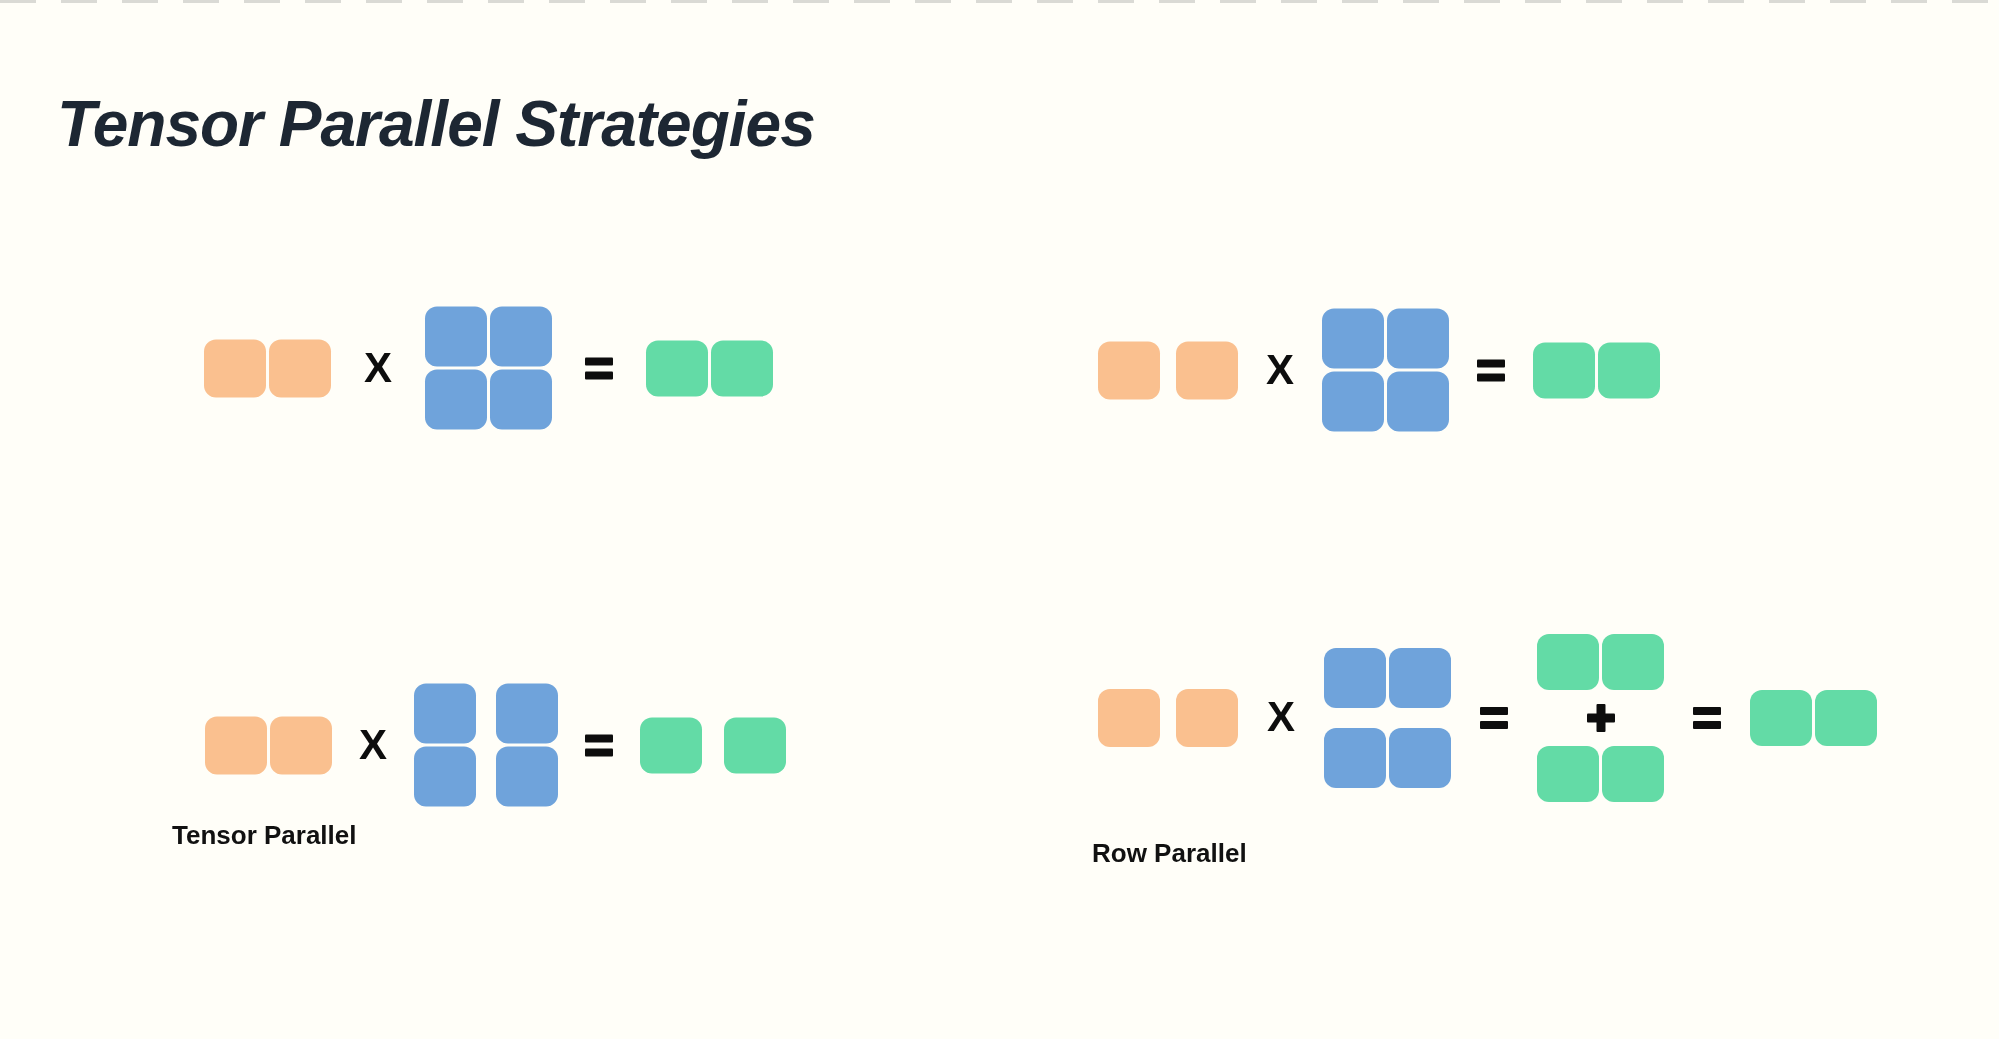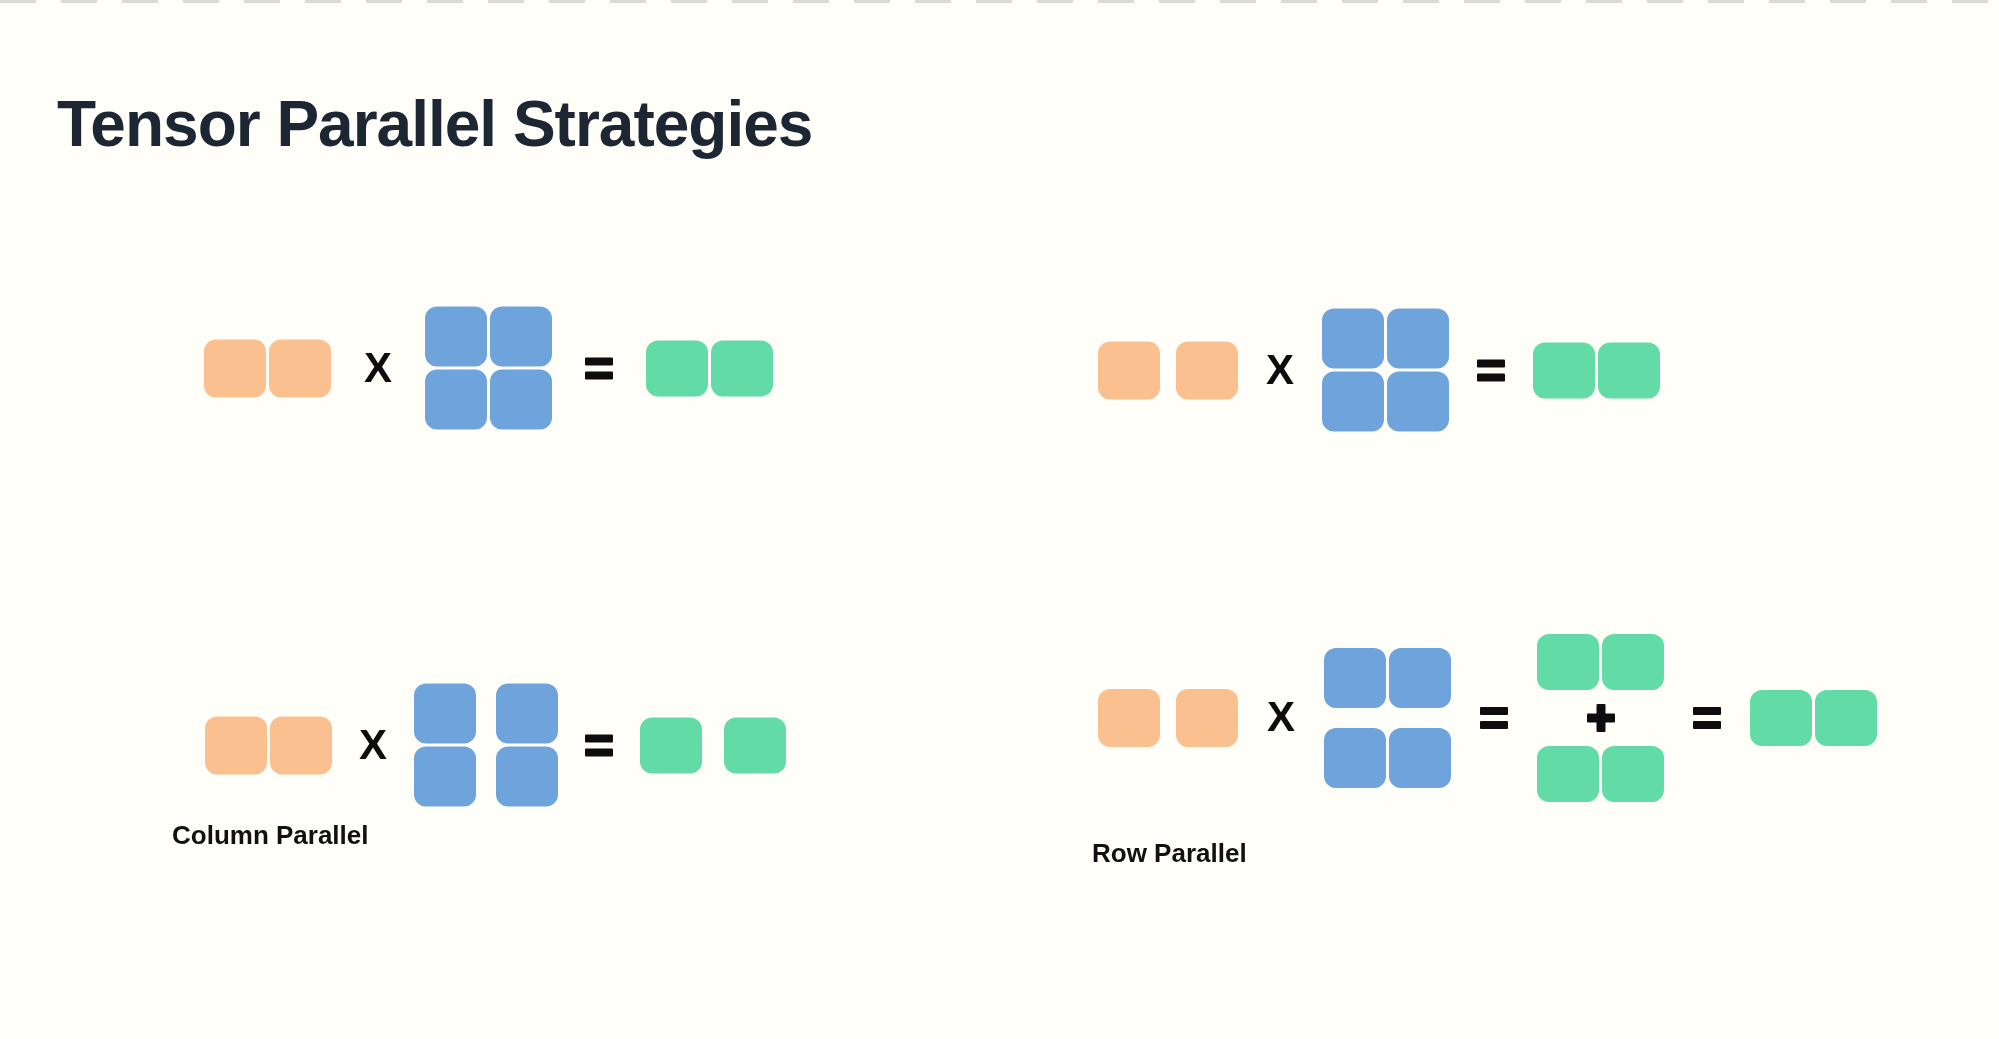--- a/index.html
+++ b/index.html
@@ -44,21 +44,21 @@
     position:absolute;
     font-size:26px;font-weight:700;color:#111;
     white-space:nowrap;
   }
 </style>
 </head>
 <body>
 
 <div class="canvas" style="background: rgb(255, 254, 248);">
   <div class="top-dashes" style="background: repeating-linear-gradient(90deg, rgb(218, 218, 213) 0px, rgb(218, 218, 213) 36px, transparent 36px, transparent 61px);"></div>
-  <h1 class="page-title" style="color: rgb(29, 39, 51);">Tensor Parallel Strategies</h1>
+  <h1 class="page-title" style="color: rgb(29, 39, 51); font-style: italic;">Tensor Parallel Strategies</h1>
   <div id="diagram-root">
       <div class="diagram" style="left: 204px; top: 368px; gap: 33px;">
         <div class="hpair" style="gap: 3px;">
           <div class="block input" style="background: rgb(250, 192, 143);"></div>
           <div class="block input" style="background: rgb(250, 192, 143);"></div>
         </div>
         <div class="op">
           <span class="op-x" style="color: rgb(13, 13, 13);">X</span>
         </div>
         <div class="matrix" style="gap: 3px;">
@@ -121,21 +121,21 @@
           <div class="op-eq">
             <div class="bar" style="background: rgb(13, 13, 13);"></div>
             <div class="bar" style="background: rgb(13, 13, 13);"></div>
           </div>
         </div>
         <div class="hpair" style="gap: 22px;">
           <div class="block output" style="background: rgb(99, 219, 166);"></div>
           <div class="block output" style="background: rgb(99, 219, 166);"></div>
         </div>
       </div>
-      <div class="diagram-label" style="left: 172px; top: 820px;">Column Parallel</div>
+      <div class="diagram-label" style="left: 172px; top: 820px;">Tensor Parallel</div>
       <div class="diagram" style="left: 1098px; top: 718px; gap: 29px;">
         <div class="hpair" style="gap: 16px;">
           <div class="block input" style="background: rgb(250, 192, 143);"></div>
           <div class="block input" style="background: rgb(250, 192, 143);"></div>
         </div>
         <div class="op">
           <span class="op-x" style="color: rgb(13, 13, 13);">X</span>
         </div>
         <div class="matrix" style="gap: 20px 3px;">
           <div class="block weight" style="background: rgb(111, 163, 219);"></div>

